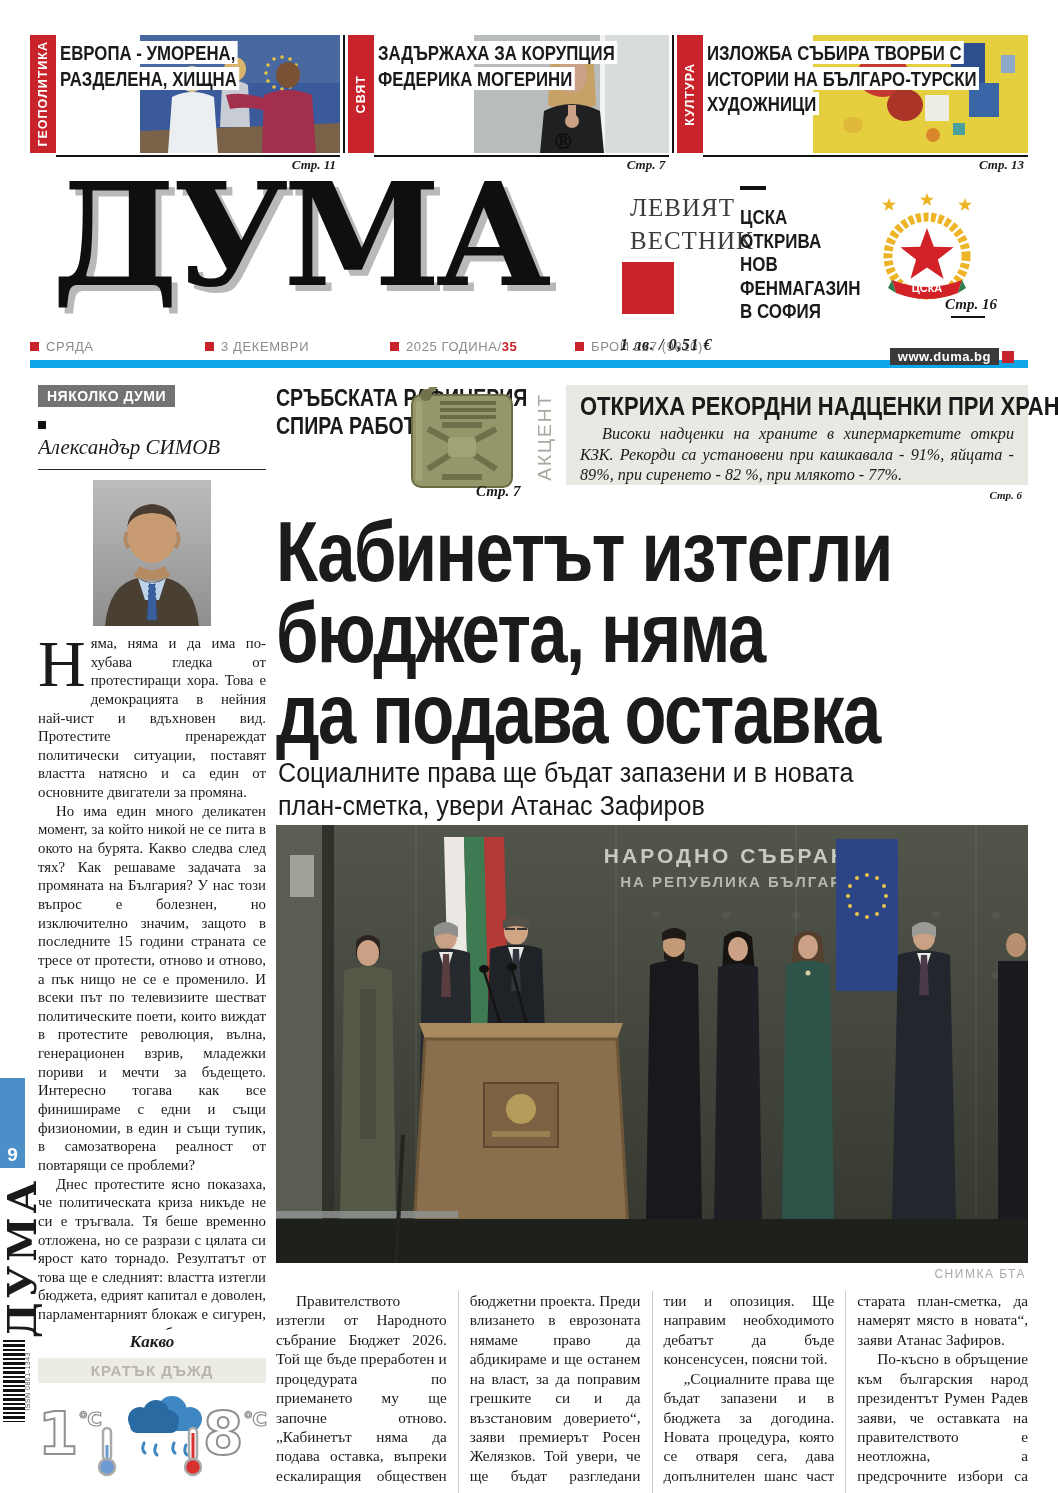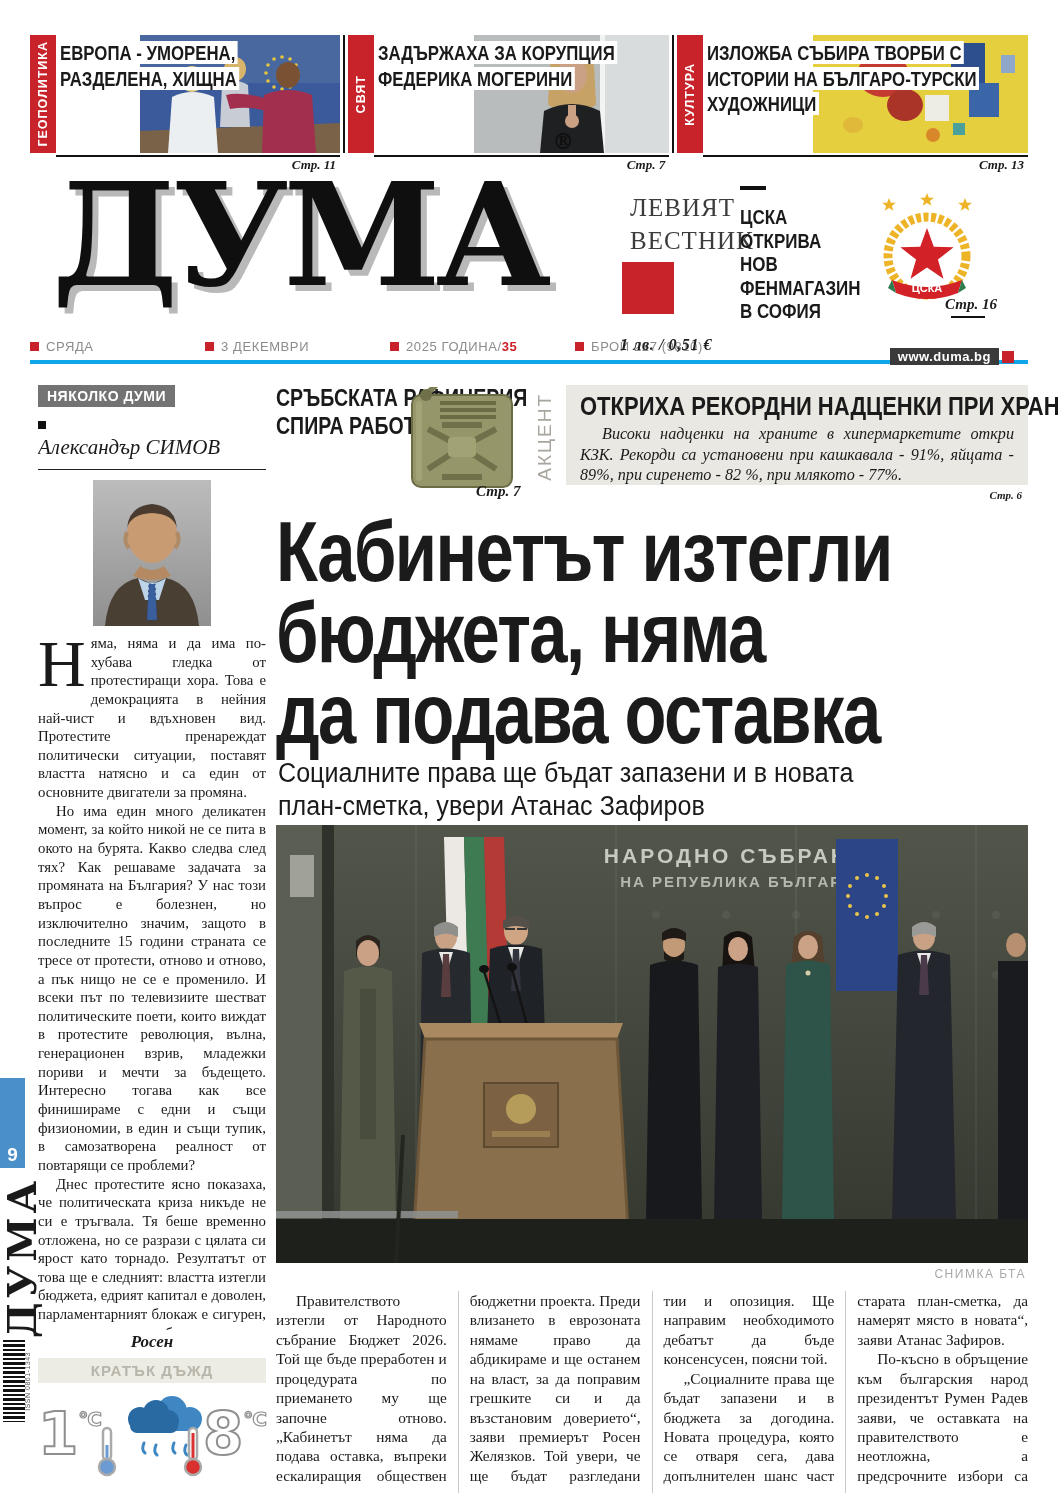--- a/index.html
+++ b/index.html
@@ -28,21 +28,21 @@
   .tagline{position:absolute;left:600px;top:14px;font-family:"Liberation Serif",serif;font-size:25px;color:#3c3c3c;line-height:1.3;letter-spacing:1px;}
   .red-square{position:absolute;left:592px;top:84px;width:52px;height:52px;background:#c8232a;}
   .cska-teaser{position:absolute;left:710px;top:8px;width:120px;}
   .cska-dash{width:26px;border-top:4px solid #111;margin-bottom:16px;}
   .cska-title{font-weight:bold;line-height:1.18;}
   .cska-title .inner{display:block;transform:scaleX(0.85);transform-origin:top left;width:118%;font-size:20px;}
   .cska-logo{position:absolute;left:822px;top:14px;}
   .cska-page{position:absolute;left:915px;top:118px;font-family:"Liberation Serif",serif;font-style:italic;font-weight:bold;font-size:15px;}
   .cska-page:after{content:"";display:block;width:34px;border-top:2px solid #111;margin-top:3px;margin-left:6px;}
   
-  .date-bar{position:absolute;left:30px;top:336px;width:998px;height:24px;border-bottom:4px solid #0ea5e9;
+  .date-bar{position:absolute;left:30px;top:336px;width:998px;height:24px;border-bottom:8px solid #0ea5e9;
             font-size:13px;color:#8c8c8c;letter-spacing:0.6px;}
   .date-item{position:absolute;top:3px;white-space:nowrap;}
   .date-item:before{content:"";display:inline-block;width:9px;height:9px;background:#c8232a;margin-right:7px;}
   .d1{left:0;}.d2{left:175px;}.d3{left:360px;}.d4{left:545px;}
   .yr-hl{color:#c8232a;font-weight:bold;}
   .price{position:absolute;left:590px;top:0;font-family:"Liberation Serif",serif;font-style:italic;font-weight:bold;font-size:16px;color:#222;}
   .website{position:absolute;right:14px;top:12px;display:flex;align-items:center;z-index:3;padding-left:44px;}
   .website .url{background:#3a3a3a;color:#fff;font-weight:bold;font-size:13px;padding:1px 8px;letter-spacing:0.5px;}
   .website .sq{width:12px;height:12px;background:#c8232a;margin-left:3px;}
   
@@ -277,21 +277,21 @@
     </svg>
     <div class="op-body">
       <p><span class="dropcap">Н</span><span>яма, няма и да има по-хубава гледка от протестиращи хора. Това е демокрацията в нейния най-чист и вдъхновен вид. Протестите пренареждат политически ситуации, поставят властта натясно и са един от основните двигатели за промяна.</span></p>
       <p class="ind">Но има един много деликатен момент, за който никой не се пита в окото на бурята. Какво следва след тях? Как решаваме задачата за промяната на България? У нас този въпрос е болезнен, но изключително значим, защото в последните 15 години страната се тресе от протести, отново и отново, а пък нищо не се е променило. И всеки път по телевизиите шестват политическите поети, които виждат в протестите революция, вълна, генерационен взрив, младежки пориви и мечти за бъдещето. Интересно тогава как все финишираме с едни и същи физиономии, в един и същи тупик, в самозатворена реалност от повтарящи се проблеми?</p>
       <p class="ind">Днес протестите ясно показаха, че политическата криза никъде не си е тръгвала. Тя беше временно отложена, но се разрази с цялата си ярост като торнадо. Резултатът от това ще е следният: властта изтегли бюджета, едрият капитал е доволен, парламентарният блокаж е сигурен, а предсрочните избори не носят надежда. Все по-утопично става Народното събрание да успее да избере нов състав на ВСС, а следователно Борислав Сарафов остава бетониран, страната влиза без бюджет в еврозоната и цените ще растат. Пълна каша и задънена улица.</p>
     </div>
     
   </div>
 
   <div class="weather">
-    <div class="w-city">Росен</div>
+    <div class="w-city">Какво</div>
     <div class="w-bar">КРАТЪК ДЪЖД</div>
     <div class="w-row">
       <div class="temp lo"><span>1</span><span class="deg">°C</span></div>
       <svg class="thermo cold" width="22" height="52" viewBox="0 0 22 52">
         <rect x="7" y="3" width="8" height="32" rx="4" fill="#fff" stroke="#aaa" stroke-width="2.5"></rect>
         <rect x="9.5" y="20" width="3" height="14" fill="#6b9bd2"></rect>
         <circle cx="11" cy="42" r="8" fill="#6b9bd2" stroke="#aaa" stroke-width="2.5"></circle>
       </svg>
       <svg class="w-cloud" width="104" height="84" viewBox="0 0 104 84">
         <g fill="#3f87c2">

